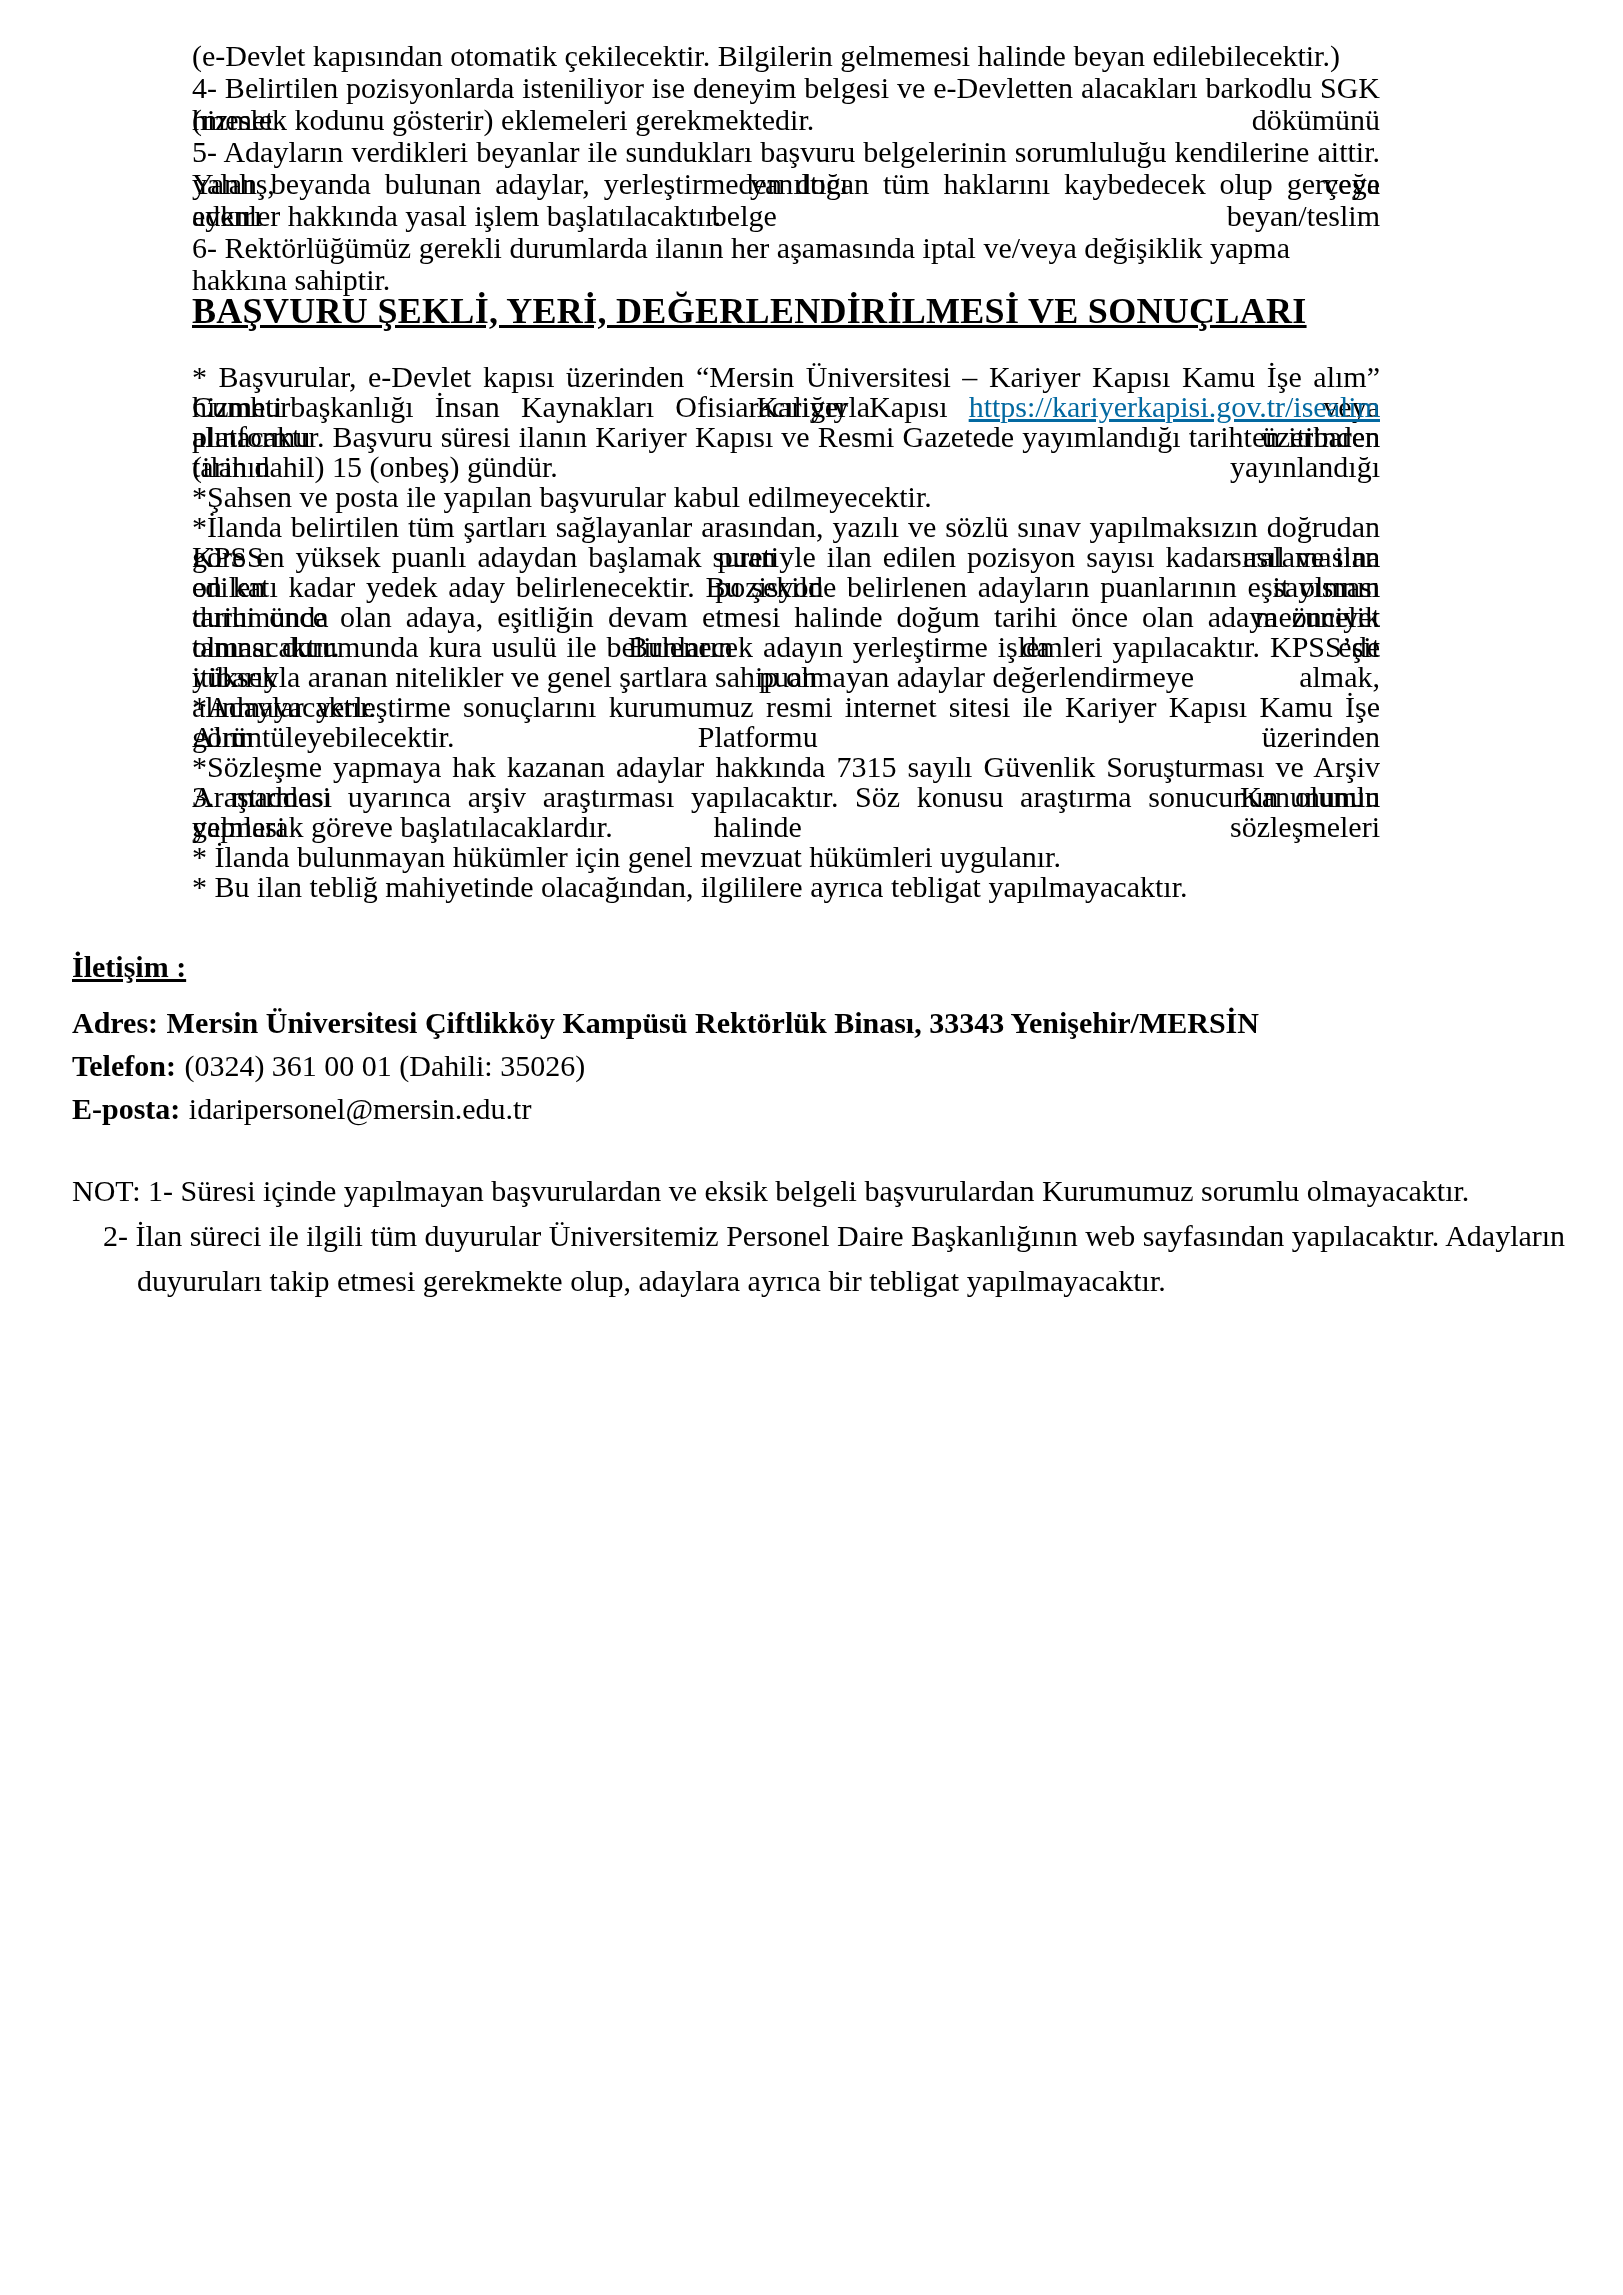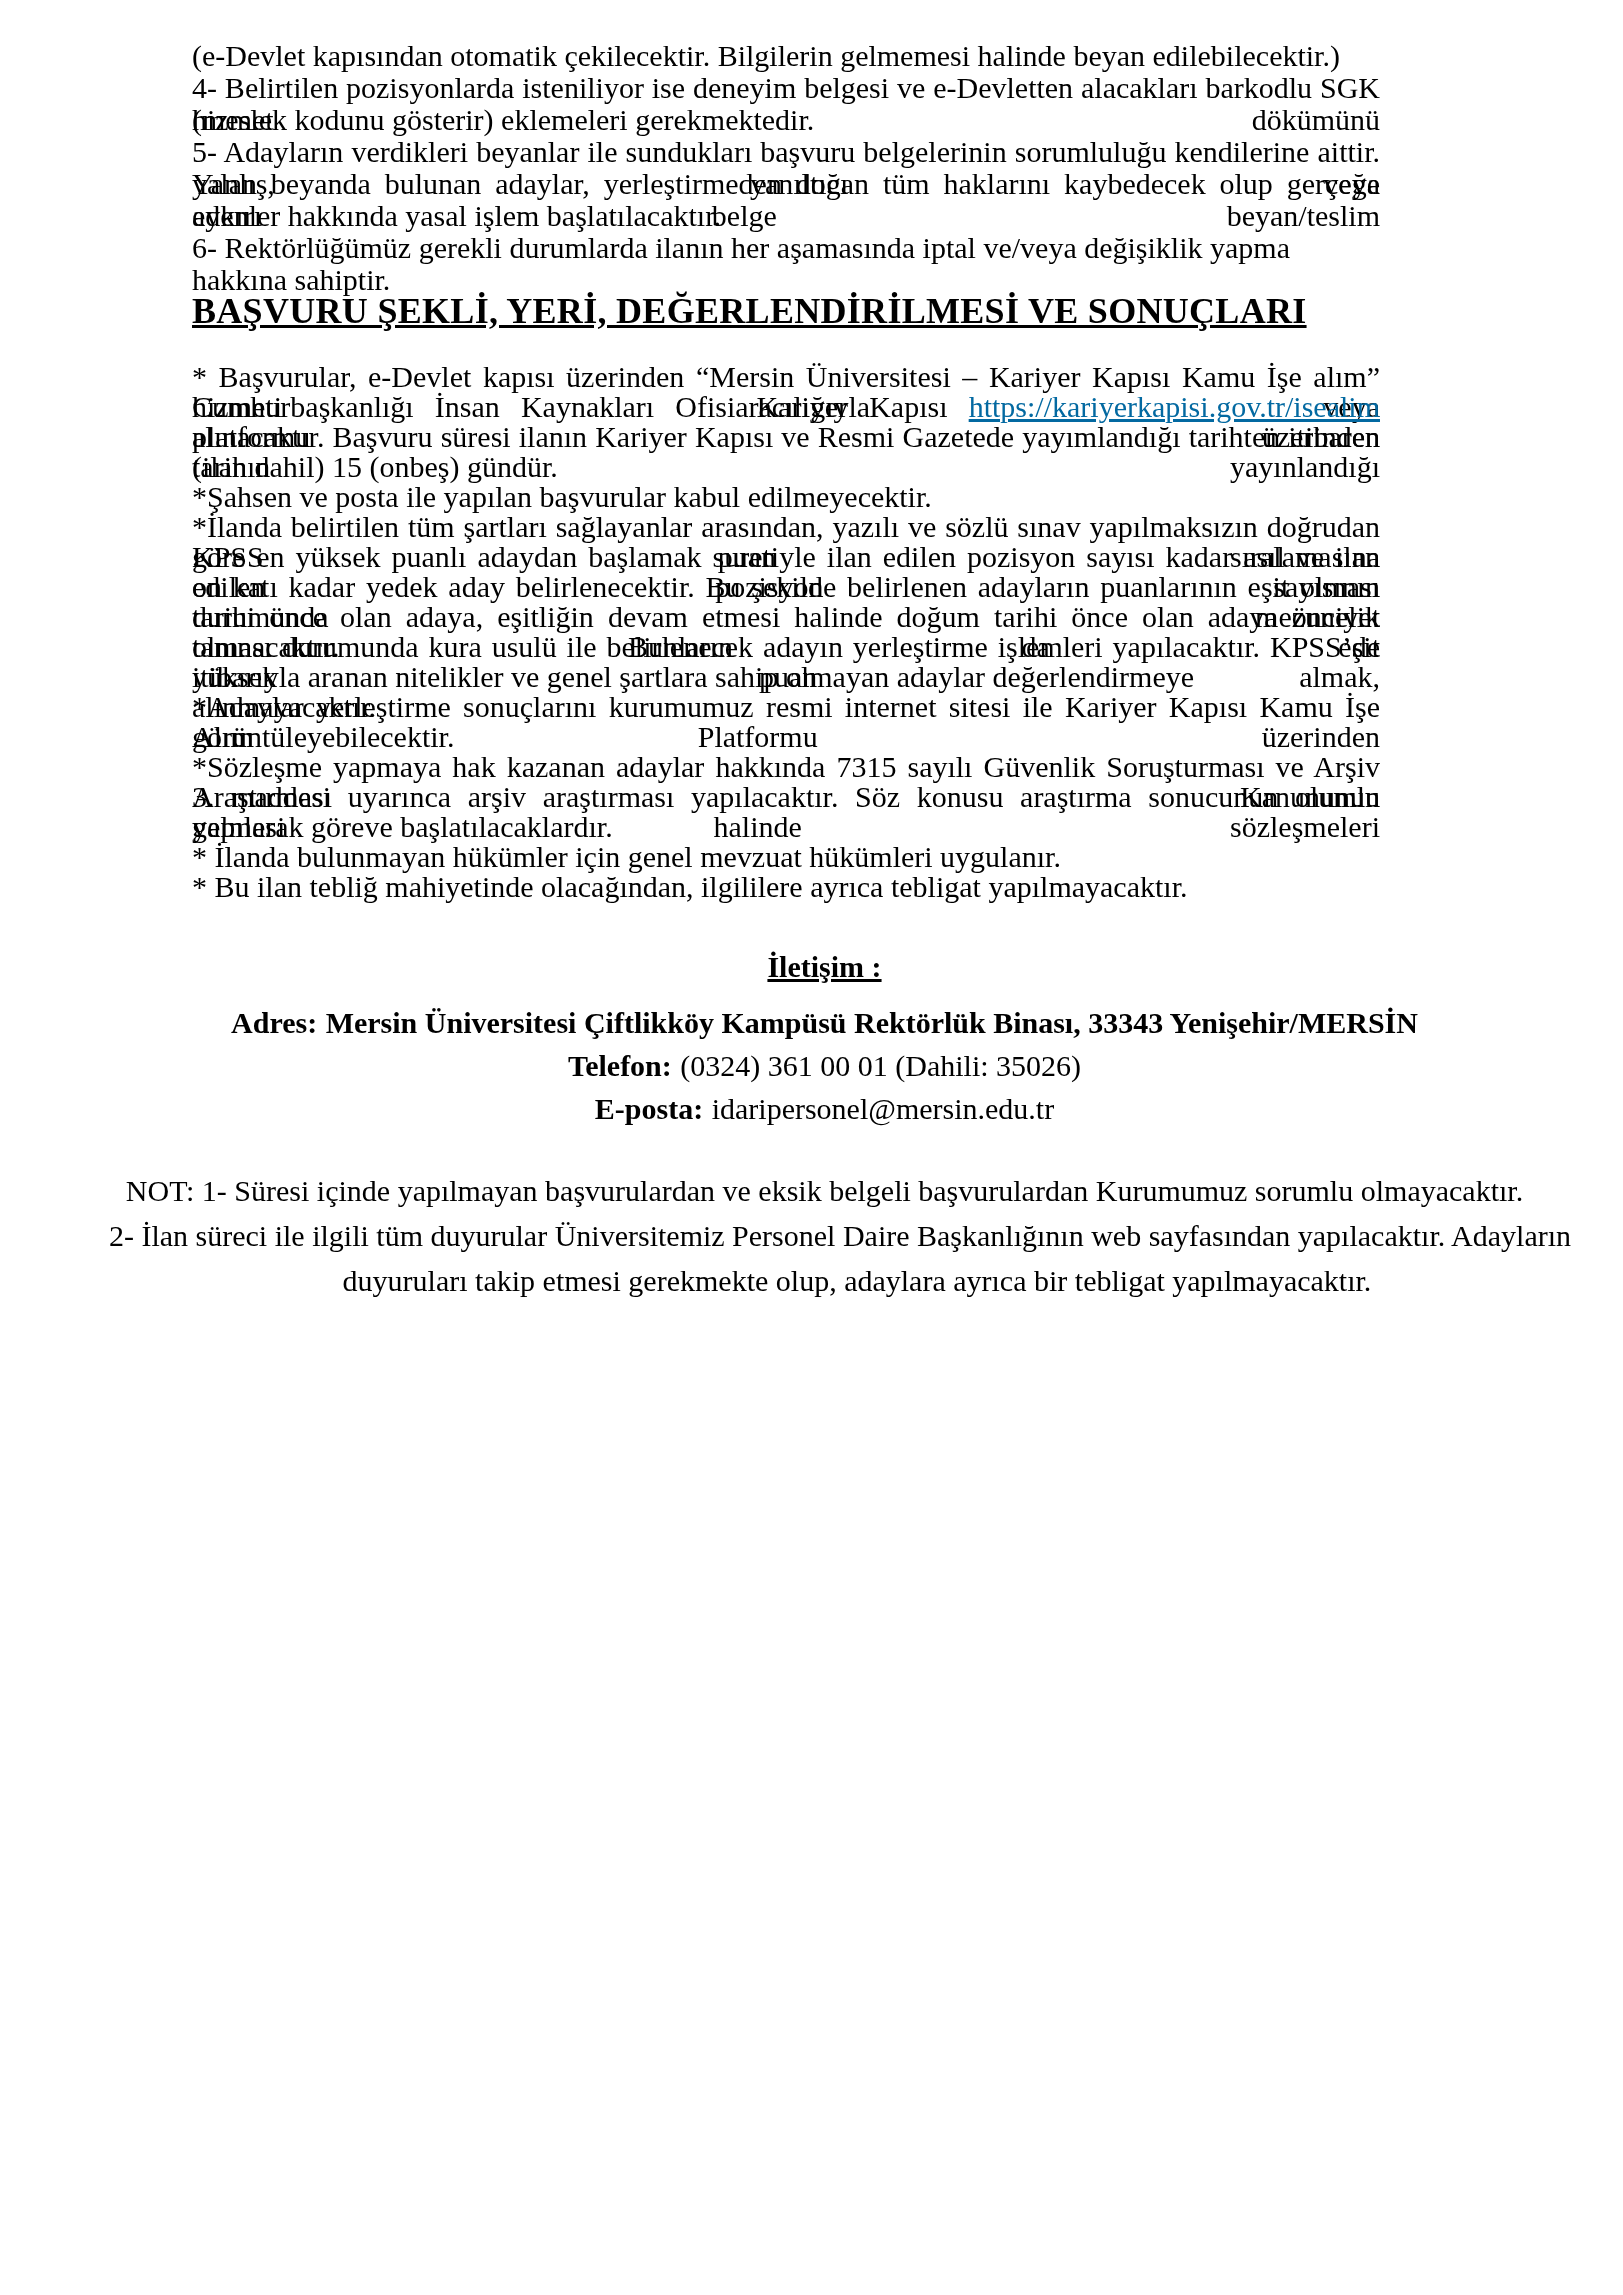--- a/index.html
+++ b/index.html
@@ -38,21 +38,20 @@
   .url-link {
     color: #0369a1;
     text-decoration: underline;
     cursor: pointer;
   }
 
   
   .contact-notes {
     margin-left: 72px;
     width: 1505px;
-    text-align: center;
   }
   .sp-c { height: 43px; }
   .contact-heading {
     font-size: 30px;
     font-weight: bold;
     text-decoration: underline;
     line-height: 43px;
     height: 43px;
     margin-bottom: 13px;
   }

